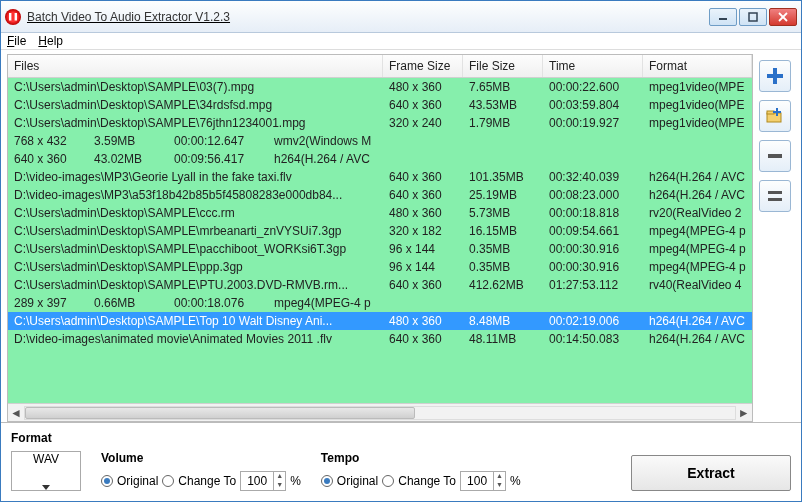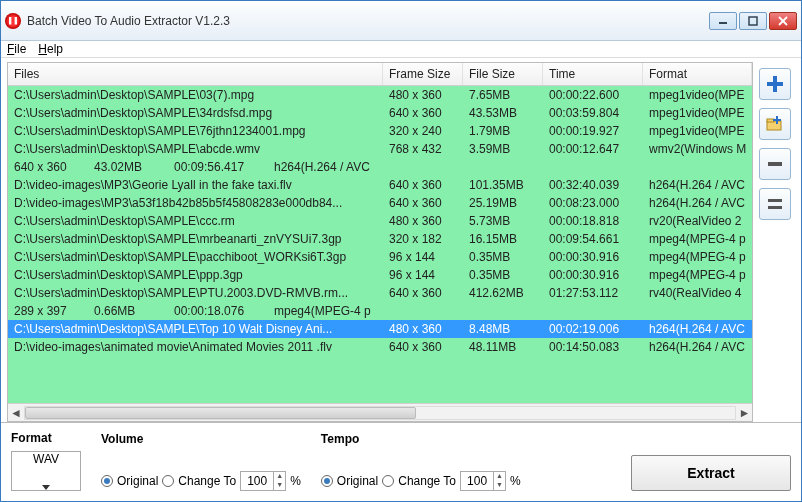--- a/index.html
+++ b/index.html
@@ -1,19 +1,19 @@
 <!DOCTYPE html>
 <html><head>
 <meta charset="utf-8">
 <style>
 * { box-sizing: border-box; margin: 0; padding: 0; font-family: "Segoe UI", Tahoma, sans-serif; font-size: 12px; }
 body { background: #fff; width: 802px; height: 502px; overflow: hidden; display: flex; flex-direction: column; border: 1px solid #3a7bbf; }
 
 
-.titlebar { height: 40px; background: linear-gradient(#fdfefe, #e6eef7); display: flex; align-items: center; padding: 7px 4px; border-bottom: 1px solid #b8c9dc; }
+.titlebar { height: 32px; background: linear-gradient(#fdfefe, #e6eef7); display: flex; align-items: center; padding: 7px 4px; border-bottom: 1px solid #b8c9dc; text-decoration: underline; }
 .titlebar .app-icon { width: 16px; height: 16px; background: radial-gradient(circle,#f33 40%,#b00 70%); border-radius: 50%; margin-right: 6px; position: relative; }
 .titlebar .app-icon::after { content:""; position:absolute; left:4px; top:4px; width:8px; height:8px; background:#fff; clip-path: polygon(0 0,30% 0,30% 100%,0 100%, 0 0, 70% 0,100% 0,100% 100%,70% 100%,70% 0); }
 .titlebar .title { flex: 1; color: #333; }
 .win-btns { display: flex; gap: 2px; }
 .win-btn { width: 28px; height: 18px; border: 1px solid #6f9dc6; background: linear-gradient(#eaf3fb,#cfe3f5); border-radius: 2px; display:flex; align-items:center; justify-content:center; }
 .win-btn.close { background: linear-gradient(#f08080,#d43a2f); border-color:#a03020; color:#fff; }
 .win-btn svg { width: 10px; height: 10px; }
 
 
 .menubar { height: 14px; background: #fff; border-bottom: 1px solid #ddd; display: flex; align-items: center; padding: 8px 6px; gap: 12px; }
@@ -41,21 +41,21 @@
 .sidebtns { width: 40px; display: flex; flex-direction: column; gap: 8px; padding-top: 6px; }
 .sidebtn { width: 32px; height: 32px; border: 1px solid #9ab7d4; background: linear-gradient(#fdfefe,#e4eef8); border-radius: 3px; display:flex; align-items:center; justify-content:center; }
 .sidebtn svg { width:18px; height:18px; }
 
 
 .bottom { border-top: 1px solid #bbb; padding: 8px 10px 10px 10px; display:flex; align-items:flex-end; gap: 20px; background:#fff; }
 .group { display:flex; flex-direction:column; gap:6px; }
 .group-label { font-weight: bold; }
 .select { width: 70px; height: 40px; border:1px solid #aaa; background:#fff; display:flex; align-items:center; padding:0 4px; justify-content:space-between;flex-direction:column; }
 .select .caret { border-left:4px solid transparent; border-right:4px solid transparent; border-top:5px solid #333; }
-.radiorow { display:flex; align-items:center; gap: 4px; margin-top: 19px; }
+.radiorow { display:flex; align-items:center; gap: 4px; }
 .radio { width:12px; height:12px; border:1px solid #666; border-radius:50%; display:inline-flex; align-items:center; justify-content:center; }
 .radio.checked::after { content:""; width:6px; height:6px; background:#3a7bbf; border-radius:50%; }
 .spin { width:46px; height:20px; border:1px solid #aaa; display:flex; align-items:center; }
 .spin .val { flex:1; text-align:center; }
 .spin .arrs { width:12px; display:flex; flex-direction:column; }
 .spin .arrs span { height:9px; font-size:7px; line-height:8px; text-align:center; border-left:1px solid #aaa; color:#555; }
 .extract-btn { margin-left:auto; width: 160px; height: 36px; border:1px solid #888; background:linear-gradient(#fafafa,#e6e6e6); font-weight:bold; font-size:14px; border-radius:2px; }
 </style>
 </head>
 <body>
@@ -113,21 +113,20 @@
           <div class="td c-fmt">mpeg1video(MPE</div>
         </div>
         <div class="trow">
           <div class="td c-files">C:\Users\admin\Desktop\SAMPLE\76jthn1234001.mpg</div>
           <div class="td c-frame">320 x 240</div>
           <div class="td c-size">1.79MB</div>
           <div class="td c-time">00:00:19.927</div>
           <div class="td c-fmt">mpeg1video(MPE</div>
         </div>
         <div class="trow">
-          <div class="td c-files">C:\Users\admin\Desktop\SAMPLE\abcde.wmv</div>
           <div class="td c-frame">768 x 432</div>
           <div class="td c-size">3.59MB</div>
           <div class="td c-time">00:00:12.647</div>
           <div class="td c-fmt">wmv2(Windows M</div>
         </div>
         <div class="trow">
           <div class="td c-frame">640 x 360</div>
           <div class="td c-size">43.02MB</div>
           <div class="td c-time">00:09:56.417</div>
           <div class="td c-fmt">h264(H.264 / AVC</div>

